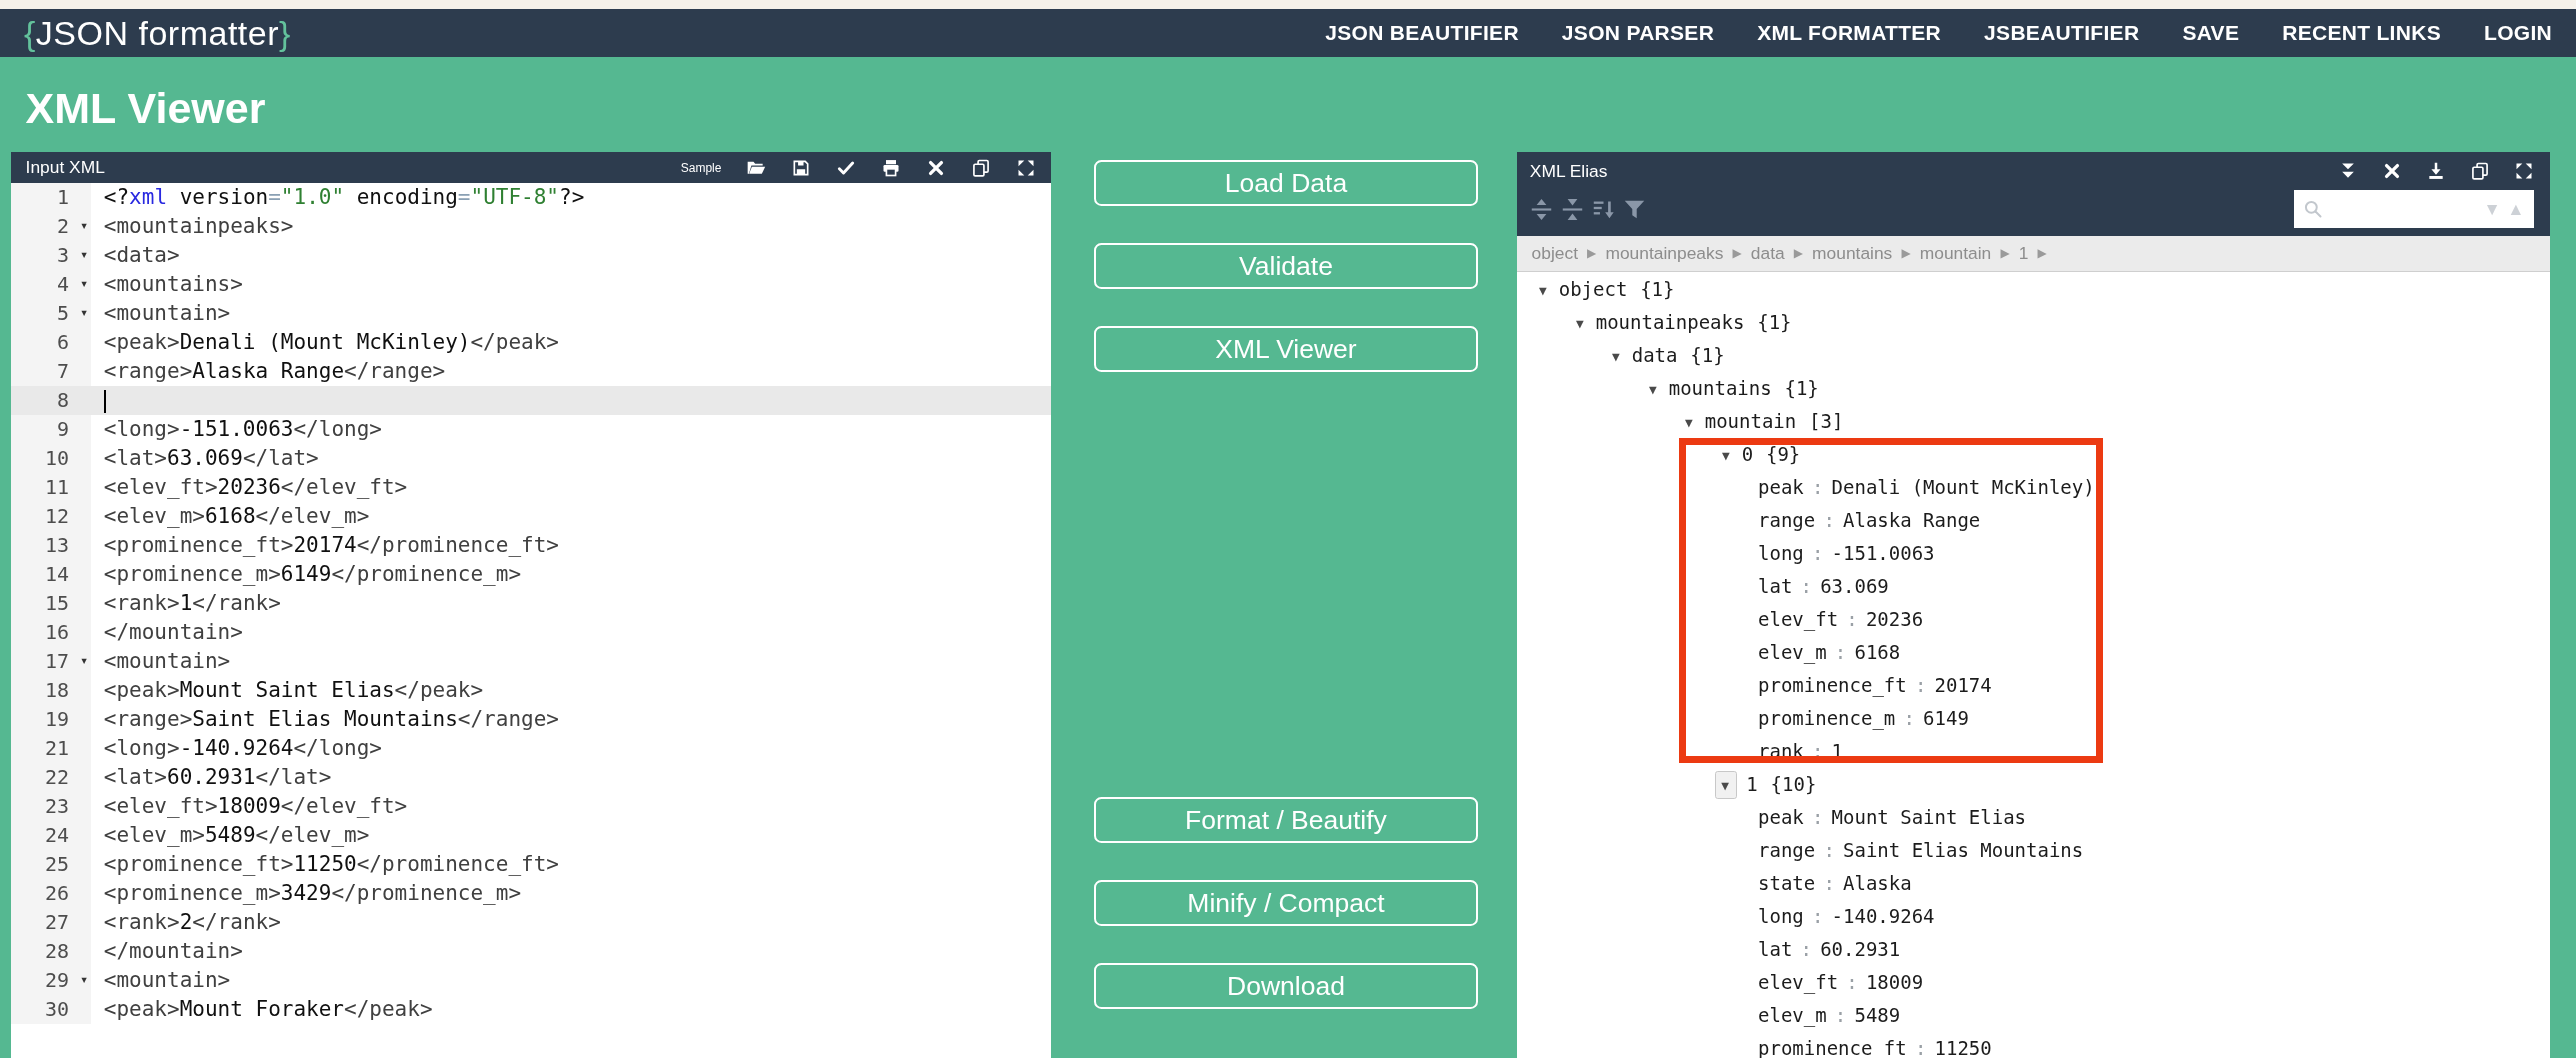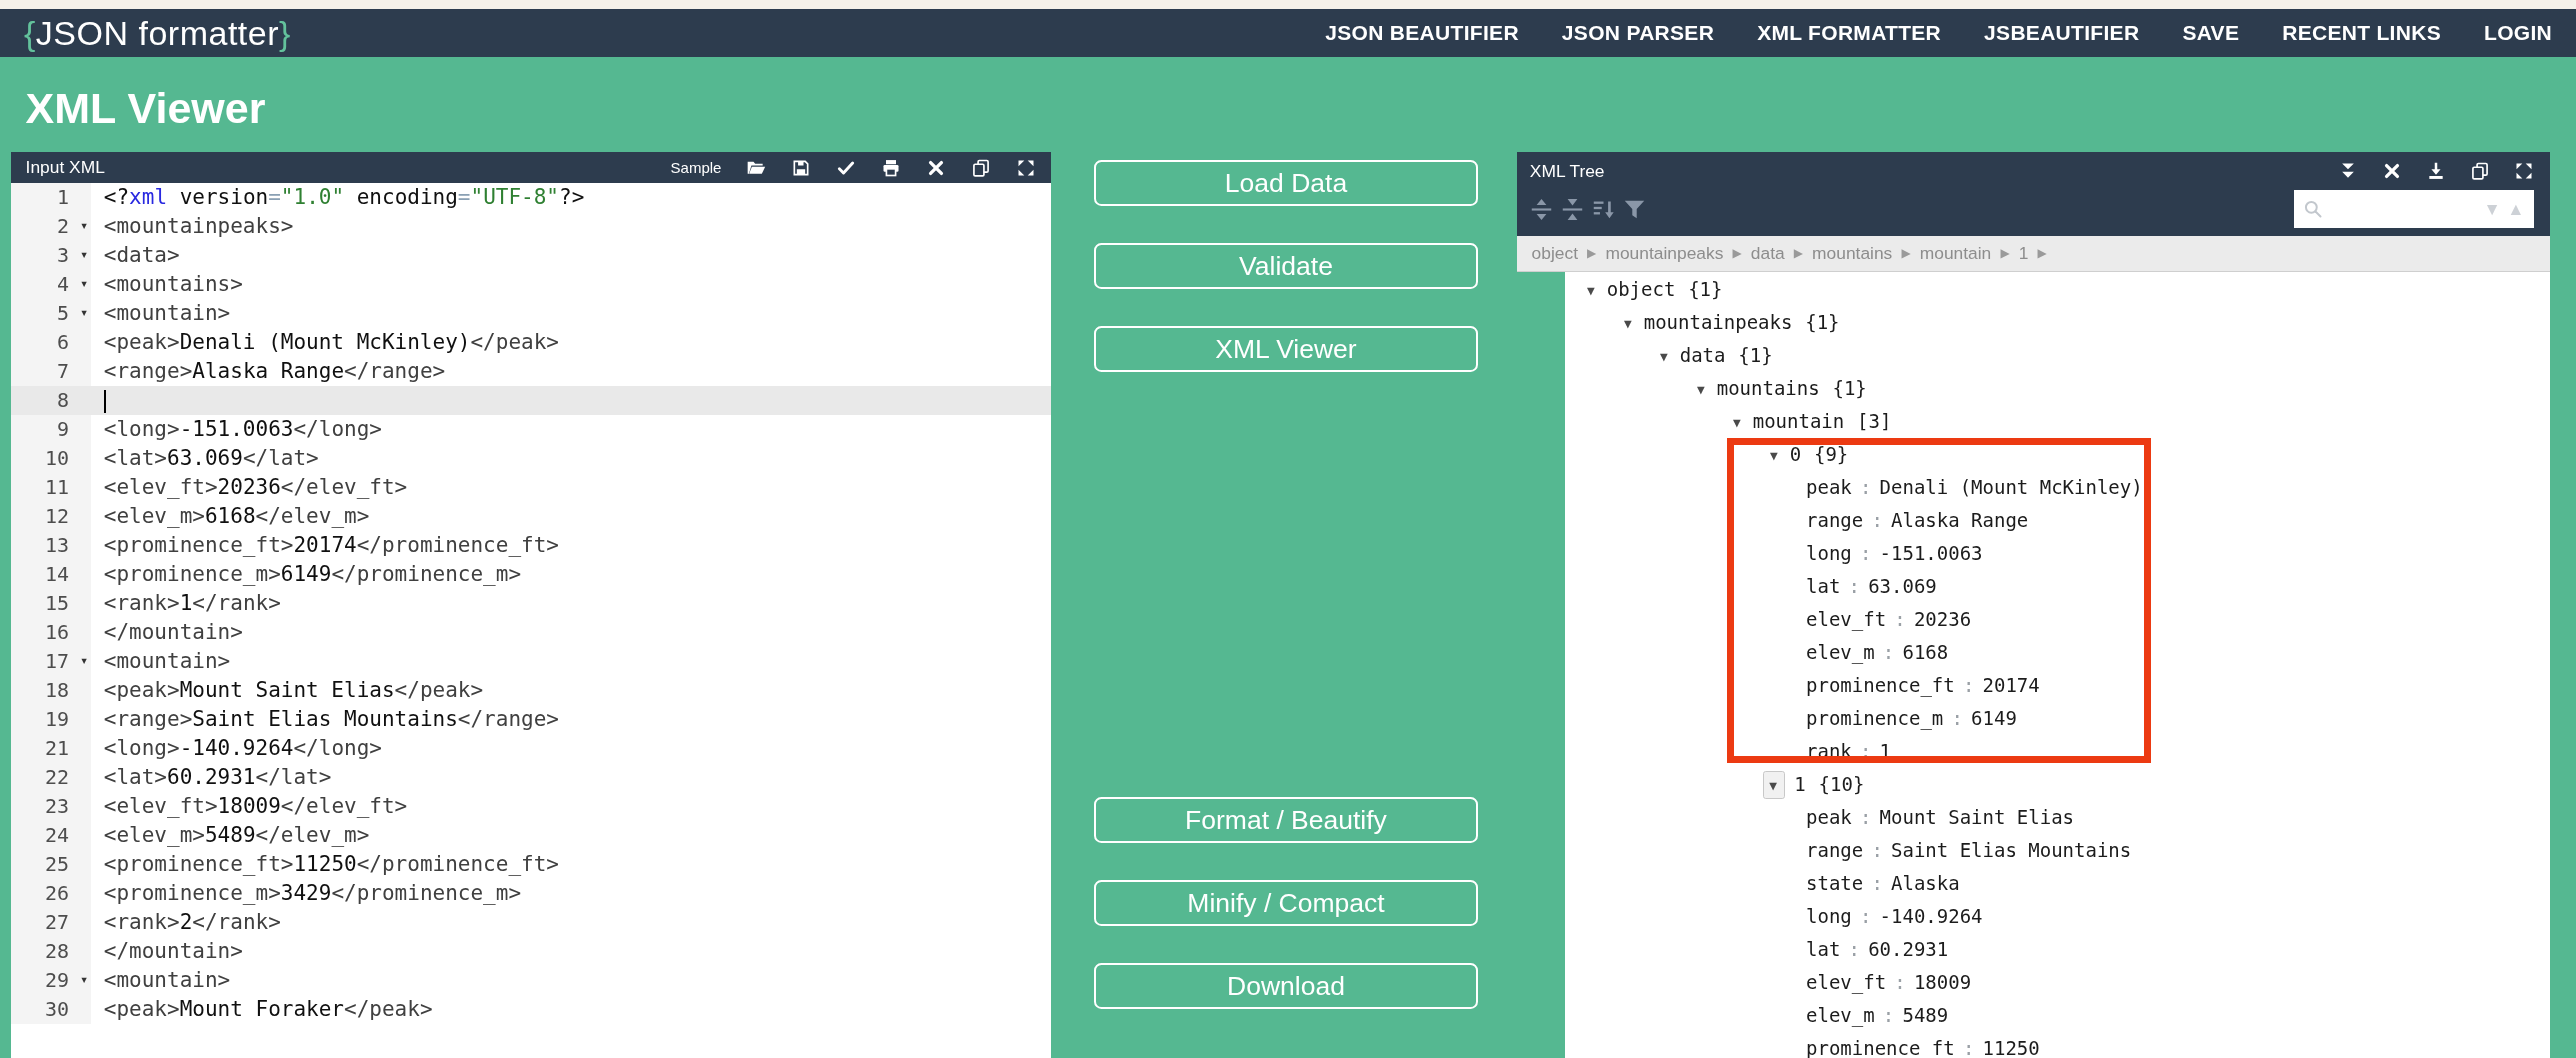--- a/index.html
+++ b/index.html
@@ -16,21 +16,21 @@
 
   
   .icon{width:20px;height:20px;display:inline-block;color:#fff;cursor:pointer;}
   .icon svg{width:100%;height:100%;display:block;}
 
   
   .panel-left{position:absolute;left:11px;top:152px;width:1040px;bottom:0;display:flex;flex-direction:column;}
   .panel-header{height:31px;flex:none;background:#2d3c4e;display:flex;align-items:center;padding:0 14.6px;color:#fff;}
   .panel-title{font-size:17.4px;}
   .input-toolbar{margin-left:auto;display:flex;align-items:center;gap:25px;}
-  .sample{font-size:15px;cursor:pointer;}
+  .sample{font-size:12px;cursor:pointer;}
   .editor{flex:1;background:#fff;overflow:hidden;font-family:"DejaVu Sans Mono",monospace;font-size:21px;}
   .code-line{display:flex;height:29px;line-height:29px;}
   .code-line.active{background:#e9e9e9;}
   .gutter{width:80px;flex:none;background:#f4f4f4;color:#4d4d4d;text-align:right;
           padding-right:22px;position:relative;box-sizing:border-box;font-size:20px;}
   .code-line.active .gutter{background:#e9e9e9;}
   .fold{position:absolute;right:2.7px;top:-0.9px;font-size:13.7px;color:#333;cursor:pointer;}
   .code{padding-left:12.8px;white-space:pre;position:relative;flex:1;}
   .cursor{position:absolute;left:12.8px;top:3.7px;width:1.8px;height:23px;background:#000;}
   .tok-tag{color:#404040;}
@@ -58,21 +58,21 @@
   .tool-icon{width:23px;height:23px;color:#8a97a8;}
   .search-box{margin-left:auto;background:#fff;width:240px;height:38px;display:flex;align-items:center;
               padding:0 9.1px;box-sizing:border-box;}
   .search-icon-wrap{width:20px;height:20px;color:#c2c7cd;flex:none;}
   .search-input{border:none;outline:none;flex:1;font-size:18.3px;min-width:0;font-family:"Liberation Sans",sans-serif;}
   .match-tri{color:#cdd1d6;font-size:17.4px;margin-left:6.4px;cursor:pointer;line-height:1;}
   .breadcrumb{height:35px;flex:none;background:#ebebeb;border-bottom:0.9px solid #cfcfcf;display:flex;
               align-items:center;padding:0 14.6px;color:#8d8d8d;font-size:17.4px;}
   .crumb-item{cursor:pointer;}
   .crumb-sep{font-size:12px;margin:0 9.1px;color:#9a9a9a;}
-  .tree-body{flex:1;background:#fff;position:relative;padding-top:1.8px;overflow:hidden;margin-left:48px;}
+  .tree-body{flex:1;background:#fff;position:relative;padding-top:1.8px;overflow:hidden;}
   .tree-row{height:33px;line-height:33px;font-family:"DejaVu Sans Mono",monospace;font-size:19px;
             color:#1c1c1c;white-space:pre;box-sizing:border-box;}
   .tri{display:inline-block;font-size:12.8px;color:#4a4a4a;margin-right:12px;cursor:pointer;vertical-align:1.8px;}
   .tri-box{display:inline-block;background:#f1f1f1;border:0.9px solid #c8c8c8;border-radius:2.7px;
            padding:0 7.3px 0 5.5px;margin:0 9.1px 0 -7.3px;line-height:25.6px;}
   .tri-box .tri{margin-right:0;}
   .node-badge{margin-left:12.8px;}
   .kv-colon{color:#9aa0a6;margin:0 8.2px;}
   .hl-box{position:absolute;border:7.3px solid #ec3a12;left:162px;width:424px;box-sizing:border-box;
           pointer-events:none;}
@@ -273,21 +273,21 @@
     </div>
   <div class="actions actions-bottom">
       <div class="btn">Format / Beautify</div>
       <div class="btn">Minify / Compact</div>
       <div class="btn">Download</div>
     </div>
 
   <div class="panel-right">
     <div class="tree-header">
       <div class="tree-header-row1">
-        <span class="tree-title">XML Tree</span>
+        <span class="tree-title">XML Elias</span>
         <span class="tree-header-icons">
             <span class="icon">
               <svg viewBox="0 0 24 24">
                 <path d="M5 3l7 7 7-7zM5 13l7 7 7-7z" fill="currentColor"></path>
               </svg>
             </span>
             <span class="icon">
               <svg viewBox="0 0 24 24">
                 <path d="M5.5 5.5l13 13M18.5 5.5l-13 13" stroke="currentColor" stroke-width="4" stroke-linecap="round"></path>
               </svg>

